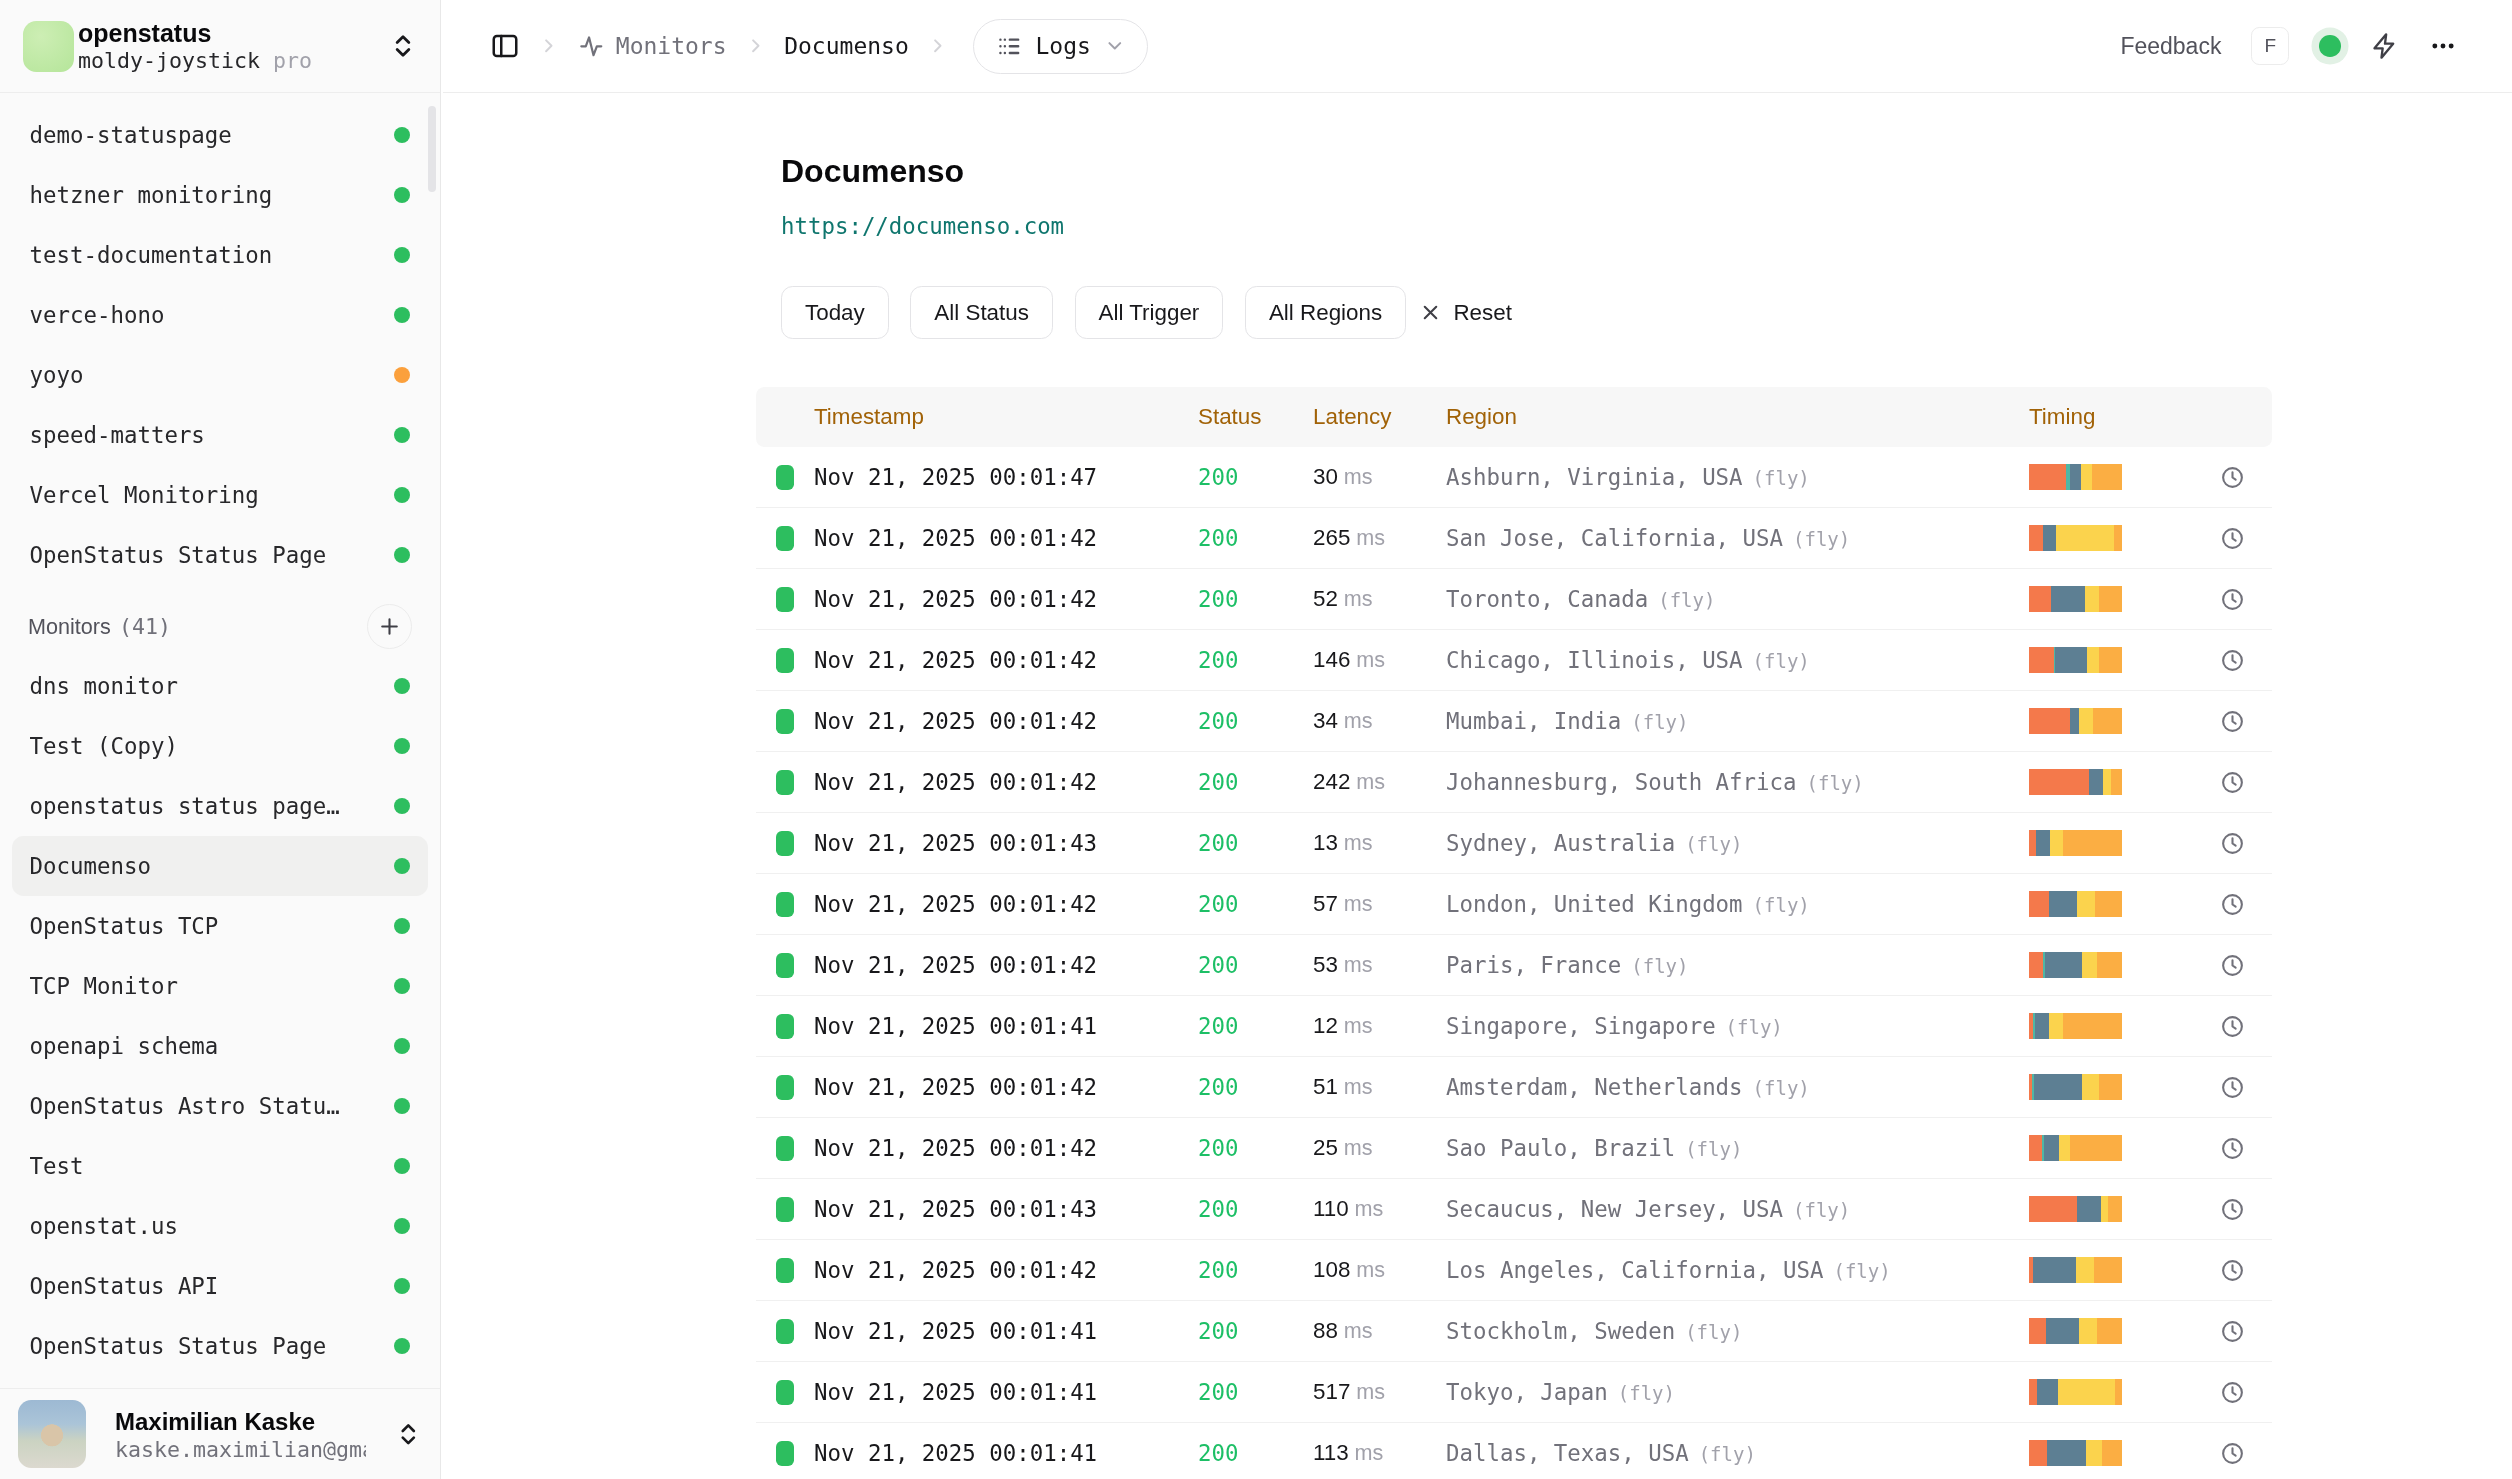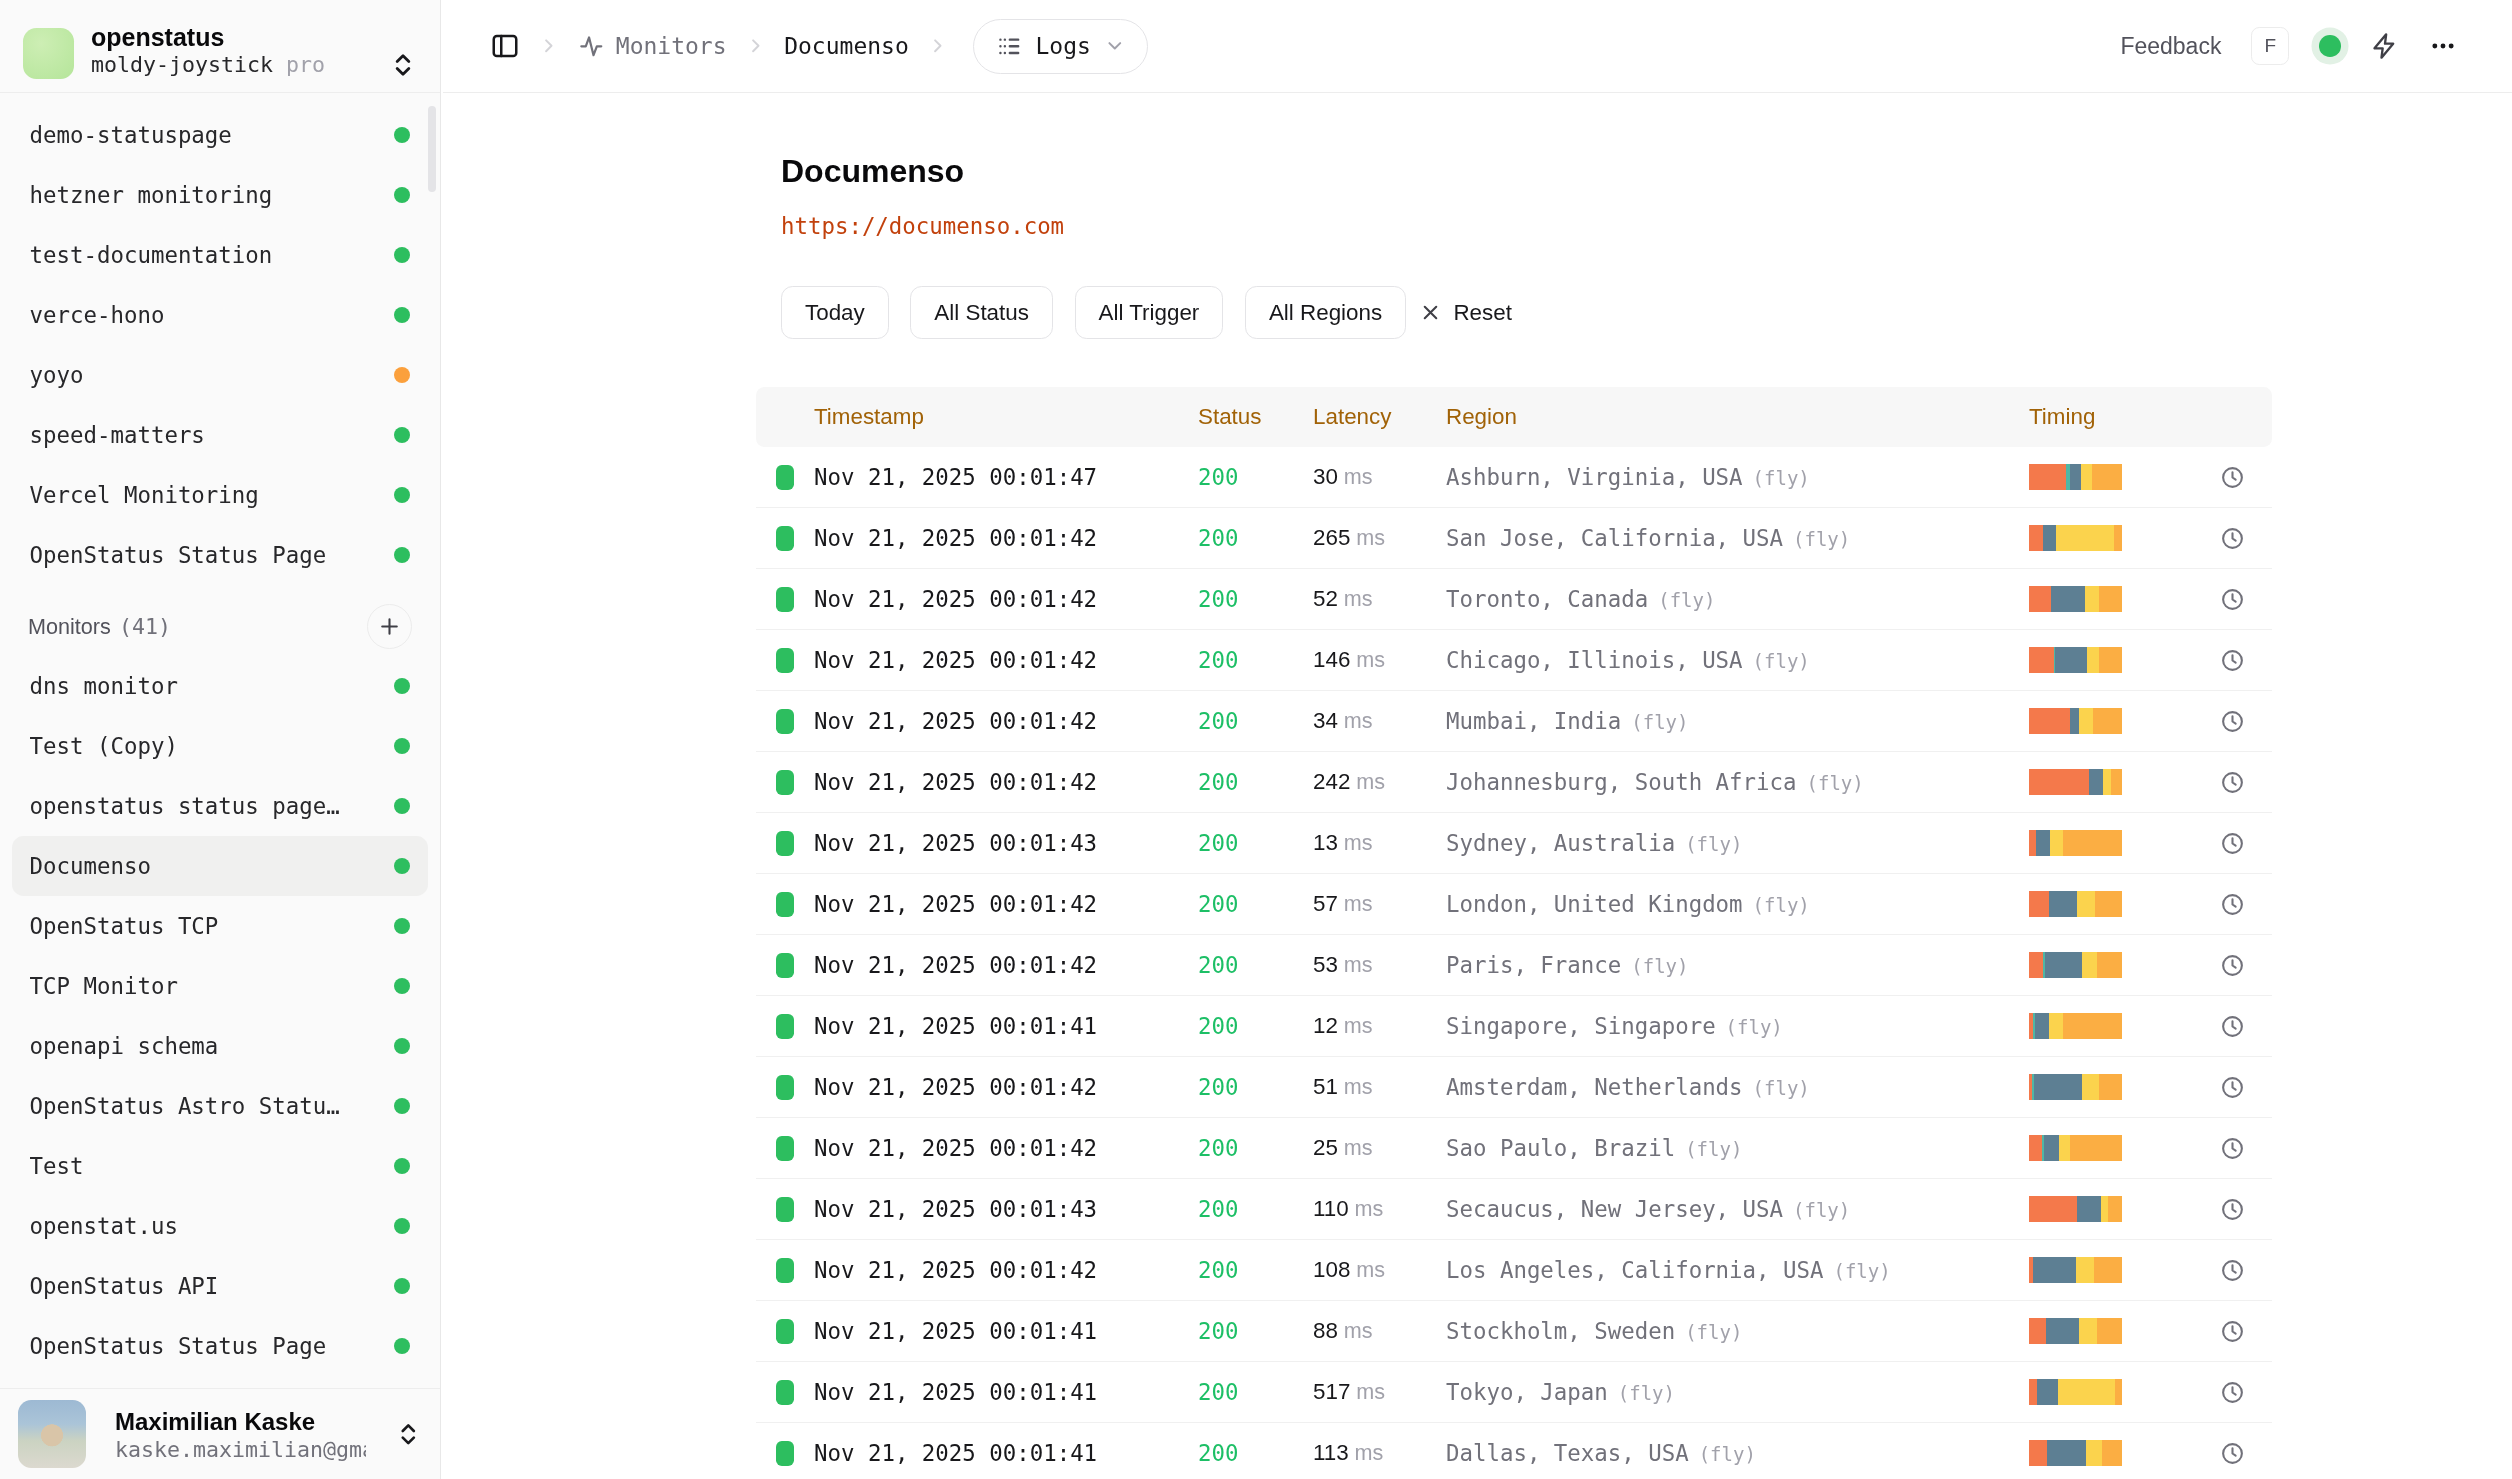--- a/index.html
+++ b/index.html
@@ -3,21 +3,21 @@
 <meta charset="utf-8">
 <style>
   *{box-sizing:border-box;margin:0;padding:0}
   html,body{width:2512px;height:1479px;overflow:hidden}
   body{background:#fff;font-family:"Liberation Sans",sans-serif;color:#18181b;position:relative;font-size:22.4px}
   .mono{font-family:"DejaVu Sans Mono",monospace}
   svg{display:block}
 
   
   .sidebar{position:absolute;left:0;top:0;width:441px;height:1479px;background:#fafafa;border-right:1.7px solid #e8e8e8;display:flex;flex-direction:column}
-  .sb-header{height:93px;flex:none;border-bottom:1.7px solid #ededed;display:flex;align-items:flex-end;padding:13px 23px;gap:17px}
+  .sb-header{height:93px;flex:none;border-bottom:1.7px solid #ededed;display:flex;align-items:center;padding:13px 23px;gap:4px}
   .team-avatar{width:51px;height:51px;flex:none;border-radius:13.3px;background:radial-gradient(circle at 35% 30%,#cdeeb4,#b5e59a)}
   .team-text{min-width:0;flex:1}
   .team-name{font-size:25px;font-weight:700;line-height:1.2;color:#09090b}
   .team-sub{font-size:21.6px;line-height:1.25;white-space:nowrap}
   .team-slug{font-family:"DejaVu Sans Mono",monospace;color:#27272a}
   .team-plan{color:#a1a1aa}
   .icon-btn{background:none;border:none;cursor:pointer;display:flex;align-items:center;justify-content:center}
 
   .sb-scroll{flex:1;min-height:0;position:relative;overflow:hidden;padding-top:11.6px}
   .scroll-thumb{position:absolute;right:4.2px;top:13.3px;width:8.3px;height:86px;border-radius:5px;background:#e4e4e7}
@@ -47,21 +47,21 @@
   .crumb.current{color:#18181b}
   .logs-btn{height:55px;margin-left:6.6px;border:1.7px solid #e4e4e7;border-radius:33px;background:#fff;display:flex;align-items:center;gap:13.3px;padding:0 21.6px;cursor:pointer}
   .logs-btn .logs-label{font-family:"DejaVu Sans Mono",monospace;font-size:23px;color:#18181b}
   .topbar-right{margin-left:auto;display:flex;align-items:center;gap:30px}
   .feedback{font-size:23px;color:#52525b;background:none;border:none;cursor:pointer}
   .kbd{width:38px;height:38px;border:1.7px solid #ececec;border-radius:8.3px;display:flex;align-items:center;justify-content:center;font-size:19px;color:#52525b}
   .status-dot{width:21.6px;height:21.6px;border-radius:50%;background:#2dbe5f;box-shadow:0 0 0 7.5px #e2f1e5}
 
   .content{margin-left:313px;width:1516px;padding-top:60px}
   .page-title{font-size:32px;font-weight:700;color:#09090b;padding-left:25px}
-  .page-url{font-family:"DejaVu Sans Mono",monospace;font-size:22.4px;color:#c2410c;margin-top:23px;padding-left:25px}
+  .page-url{font-family:"DejaVu Sans Mono",monospace;font-size:22.4px;color:#0f766e;margin-top:23px;padding-left:25px}
   .filters{display:flex;align-items:center;gap:6px;margin-top:47px;padding-left:25px}
   .filter-btn{height:53px;border:1.7px solid #e4e4e7;border-radius:11.6px;background:#fff;font-family:"Liberation Sans",sans-serif;font-size:22.4px;font-weight:500;color:#18181b;padding:0 23px;display:flex;align-items:center;cursor:pointer}
   .reset-btn{display:flex;align-items:center;gap:11.6px;margin-left:6.6px;background:none;border:none;font-size:22.4px;font-weight:500;color:#18181b;cursor:pointer}
 
   .table{margin-top:48px}
   .t-grid{display:grid;grid-template-columns:58px 384px 115px 133px 1fr 133px 110px;align-items:center}
   .t-header{height:60px;background:#f7f7f7;border-radius:8.3px}
   .hcell{font-size:22.4px;font-weight:500;color:#a16207}
   .t-row{height:61px;border-bottom:1.7px solid #f0f0f0}
   .row-ind{width:17.4px;height:25px;border-radius:5.8px;background:#2dbe5f;justify-self:center}

